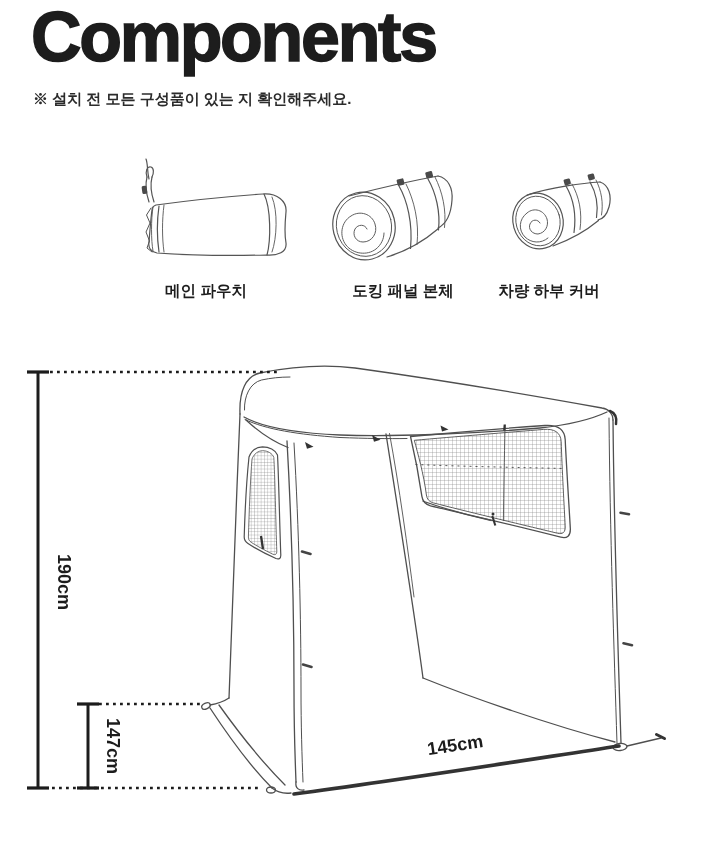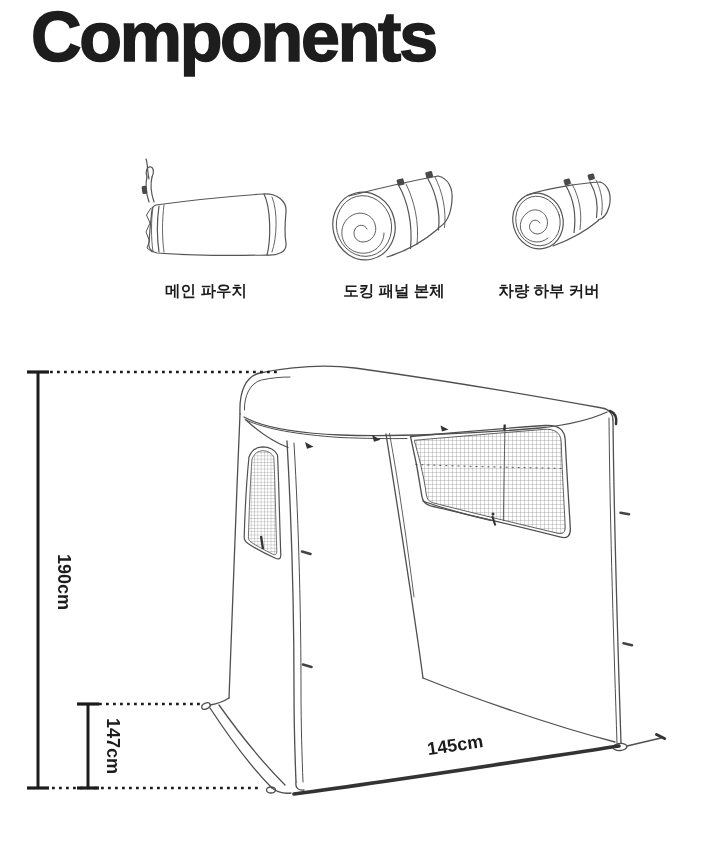--- a/index.html
+++ b/index.html
@@ -7,23 +7,24 @@
   .title{position:absolute;left:31px;top:-3px;font-size:70px;font-weight:800;letter-spacing:-2.3px;color:#1d1d1d;-webkit-text-stroke:1.5px #1d1d1d;}
   .note{position:absolute;left:33px;top:90px;font-size:15px;font-weight:600;color:#2b2b2b;}
   .comp-label{position:absolute;transform:translateX(-50%);font-size:15.5px;font-weight:700;color:#1d1d1d;white-space:nowrap;padding-left:6px;}
   svg{position:absolute;left:0;top:0;}
 </style>
 </head>
 <body>
 
 <div class="page">
   <div class="title">Components</div>
+  <div class="note">※ 설치 전 모든 구성품이 있는 지 확인해주세요.</div>
 
   <div class="comp-label" style="left:203px;top:281px">메인 파우치</div>
-  <div class="comp-label" style="left:391px;top:281px">도킹 패널 본체</div>
+  <div class="comp-label" style="left:400px;top:281px">도킹 패널 본체</div>
   <div class="comp-label" style="left:546px;top:281px">차량 하부 커버</div>
 
   <svg width="717" height="843" viewBox="0 0 717 843">
     <defs>
       <pattern id="meshBig" width="4" height="4" patternUnits="userSpaceOnUse">
         <path d="M4,0 L0,0 0,4" fill="none" stroke="#7a7a7a" stroke-width="0.6"></path>
       </pattern>
       <pattern id="meshSmall" width="3.3" height="3.3" patternUnits="userSpaceOnUse">
         <path d="M3.3,0 L0,0 0,3.3" fill="none" stroke="#7a7a7a" stroke-width="0.55"></path>
       </pattern>

